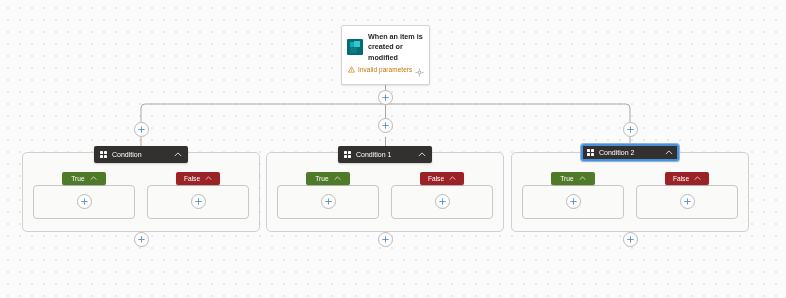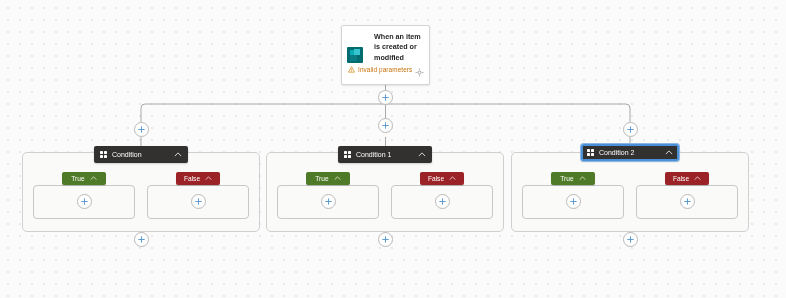--- a/index.html
+++ b/index.html
@@ -59,23 +59,23 @@
     width: 89px;
     height: 60px;
     background: #ffffff;
     border: 1px solid #d4d4d4;
     border-radius: 2px;
     box-shadow: 0 1px 2px rgba(0,0,0,0.10);
     z-index: 5;
   }
   #trigger-head {
     display: flex;
-    align-items: flex-end;
+    align-items: center;
     padding: 5px 5px 0 5px;
-    gap: 11px;
+    gap: 5px;
   }
   .sp-icon {
     width: 16px; height: 16px;
     flex: 0 0 16px;
     border-radius: 1px;
     background: #036c70;
     position: relative;
     overflow: hidden;
   }
   .sp-icon i {

